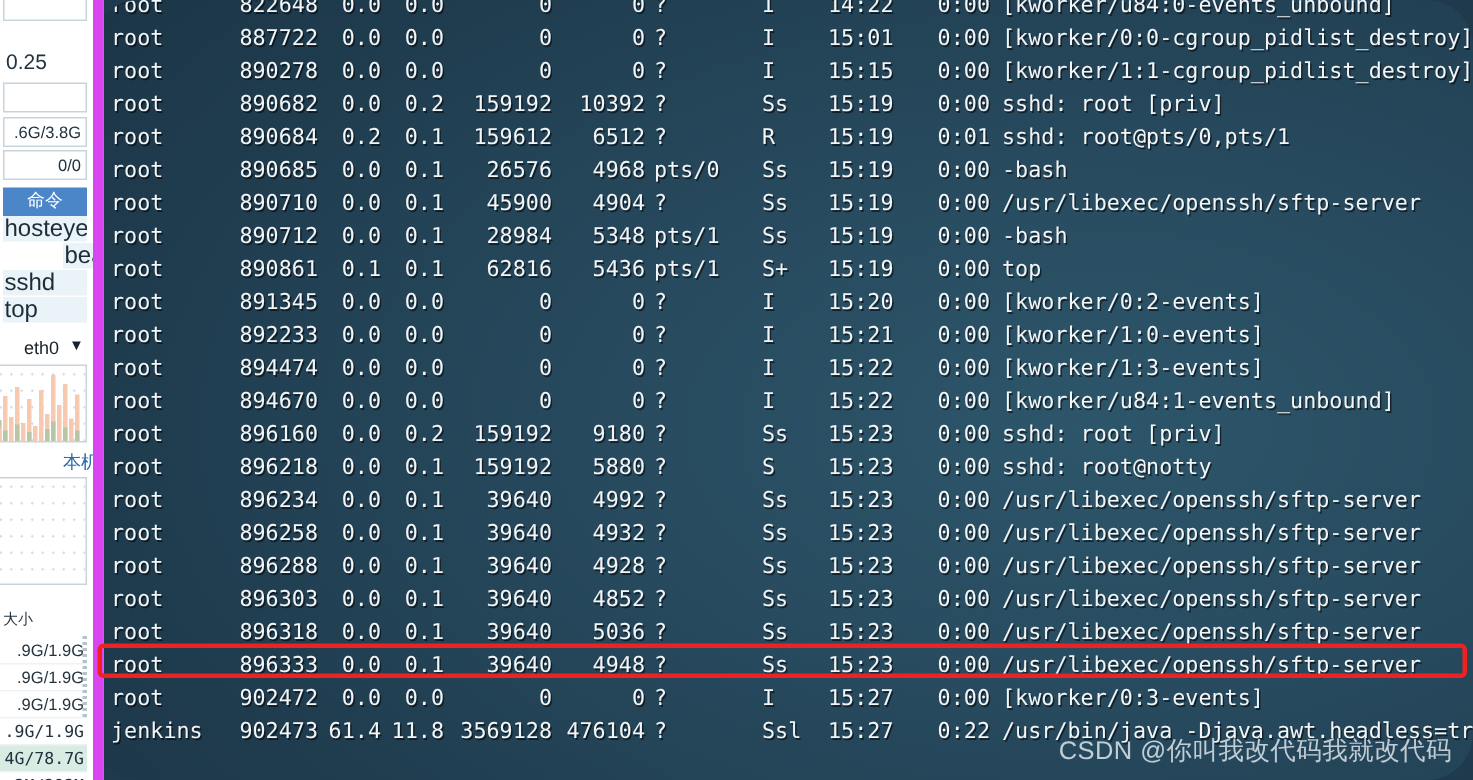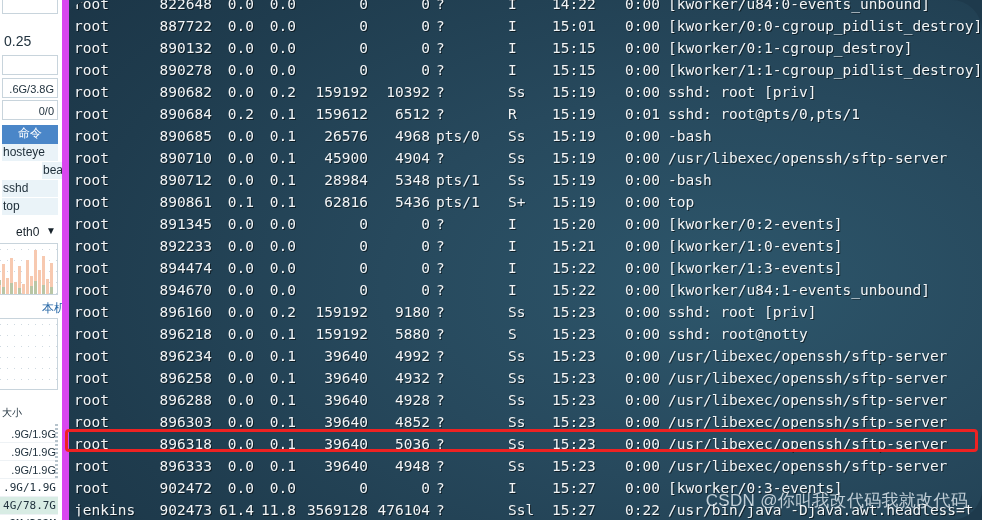--- a/index.html
+++ b/index.html
@@ -115,21 +115,21 @@
     text-align: center;
     line-height: 17px;
     white-space: nowrap;
     overflow: hidden;
   }
   .sb-listitem {
     position: absolute;
     box-sizing: border-box;
     background: #eaf3f8;
     border-bottom: 1px solid #ffffff;
-    font-size: 12px;
+    font-size: 16px;
     color: #1d2d38;
     line-height: 17px;
     padding-left: 1px;
     white-space: nowrap;
     overflow: hidden;
   }
   .sb-eth {
     position: absolute;
     font-size: 12px;
     color: #16212a;
@@ -189,21 +189,20 @@
 </style>
 </head>
 <body>
 
 <div id="root">
 
   <div class="terminal">
     <div class="term-inner" id="term-inner">
         <div class="row"><span class="c-user">root</span><span class="c-pid">822648</span><span class="c-cpu">0.0</span><span class="c-mem">0.0</span><span class="c-vsz">0</span><span class="c-rss">0</span><span class="c-tty">?</span><span class="c-stat">I</span><span class="c-start">14:22</span><span class="c-time">0:00</span><span class="c-cmd">[kworker/u84:0-events_unbound]</span></div>
         <div class="row"><span class="c-user">root</span><span class="c-pid">887722</span><span class="c-cpu">0.0</span><span class="c-mem">0.0</span><span class="c-vsz">0</span><span class="c-rss">0</span><span class="c-tty">?</span><span class="c-stat">I</span><span class="c-start">15:01</span><span class="c-time">0:00</span><span class="c-cmd">[kworker/0:0-cgroup_pidlist_destroy]</span></div>
-        <div class="row"><span class="c-user">root</span><span class="c-pid">890132</span><span class="c-cpu">0.0</span><span class="c-mem">0.0</span><span class="c-vsz">0</span><span class="c-rss">0</span><span class="c-tty">?</span><span class="c-stat">I</span><span class="c-start">15:15</span><span class="c-time">0:00</span><span class="c-cmd">[kworker/0:1-cgroup_destroy]</span></div>
         <div class="row"><span class="c-user">root</span><span class="c-pid">890278</span><span class="c-cpu">0.0</span><span class="c-mem">0.0</span><span class="c-vsz">0</span><span class="c-rss">0</span><span class="c-tty">?</span><span class="c-stat">I</span><span class="c-start">15:15</span><span class="c-time">0:00</span><span class="c-cmd">[kworker/1:1-cgroup_pidlist_destroy]</span></div>
         <div class="row"><span class="c-user">root</span><span class="c-pid">890682</span><span class="c-cpu">0.0</span><span class="c-mem">0.2</span><span class="c-vsz">159192</span><span class="c-rss">10392</span><span class="c-tty">?</span><span class="c-stat">Ss</span><span class="c-start">15:19</span><span class="c-time">0:00</span><span class="c-cmd">sshd: root [priv]</span></div>
         <div class="row"><span class="c-user">root</span><span class="c-pid">890684</span><span class="c-cpu">0.2</span><span class="c-mem">0.1</span><span class="c-vsz">159612</span><span class="c-rss">6512</span><span class="c-tty">?</span><span class="c-stat">R</span><span class="c-start">15:19</span><span class="c-time">0:01</span><span class="c-cmd">sshd: root@pts/0,pts/1</span></div>
         <div class="row"><span class="c-user">root</span><span class="c-pid">890685</span><span class="c-cpu">0.0</span><span class="c-mem">0.1</span><span class="c-vsz">26576</span><span class="c-rss">4968</span><span class="c-tty">pts/0</span><span class="c-stat">Ss</span><span class="c-start">15:19</span><span class="c-time">0:00</span><span class="c-cmd">-bash</span></div>
         <div class="row"><span class="c-user">root</span><span class="c-pid">890710</span><span class="c-cpu">0.0</span><span class="c-mem">0.1</span><span class="c-vsz">45900</span><span class="c-rss">4904</span><span class="c-tty">?</span><span class="c-stat">Ss</span><span class="c-start">15:19</span><span class="c-time">0:00</span><span class="c-cmd">/usr/libexec/openssh/sftp-server</span></div>
         <div class="row"><span class="c-user">root</span><span class="c-pid">890712</span><span class="c-cpu">0.0</span><span class="c-mem">0.1</span><span class="c-vsz">28984</span><span class="c-rss">5348</span><span class="c-tty">pts/1</span><span class="c-stat">Ss</span><span class="c-start">15:19</span><span class="c-time">0:00</span><span class="c-cmd">-bash</span></div>
         <div class="row"><span class="c-user">root</span><span class="c-pid">890861</span><span class="c-cpu">0.1</span><span class="c-mem">0.1</span><span class="c-vsz">62816</span><span class="c-rss">5436</span><span class="c-tty">pts/1</span><span class="c-stat">S+</span><span class="c-start">15:19</span><span class="c-time">0:00</span><span class="c-cmd">top</span></div>
         <div class="row"><span class="c-user">root</span><span class="c-pid">891345</span><span class="c-cpu">0.0</span><span class="c-mem">0.0</span><span class="c-vsz">0</span><span class="c-rss">0</span><span class="c-tty">?</span><span class="c-stat">I</span><span class="c-start">15:20</span><span class="c-time">0:00</span><span class="c-cmd">[kworker/0:2-events]</span></div>
         <div class="row"><span class="c-user">root</span><span class="c-pid">892233</span><span class="c-cpu">0.0</span><span class="c-mem">0.0</span><span class="c-vsz">0</span><span class="c-rss">0</span><span class="c-tty">?</span><span class="c-stat">I</span><span class="c-start">15:21</span><span class="c-time">0:00</span><span class="c-cmd">[kworker/1:0-events]</span></div>
         <div class="row"><span class="c-user">root</span><span class="c-pid">894474</span><span class="c-cpu">0.0</span><span class="c-mem">0.0</span><span class="c-vsz">0</span><span class="c-rss">0</span><span class="c-tty">?</span><span class="c-stat">I</span><span class="c-start">15:22</span><span class="c-time">0:00</span><span class="c-cmd">[kworker/1:3-events]</span></div>

